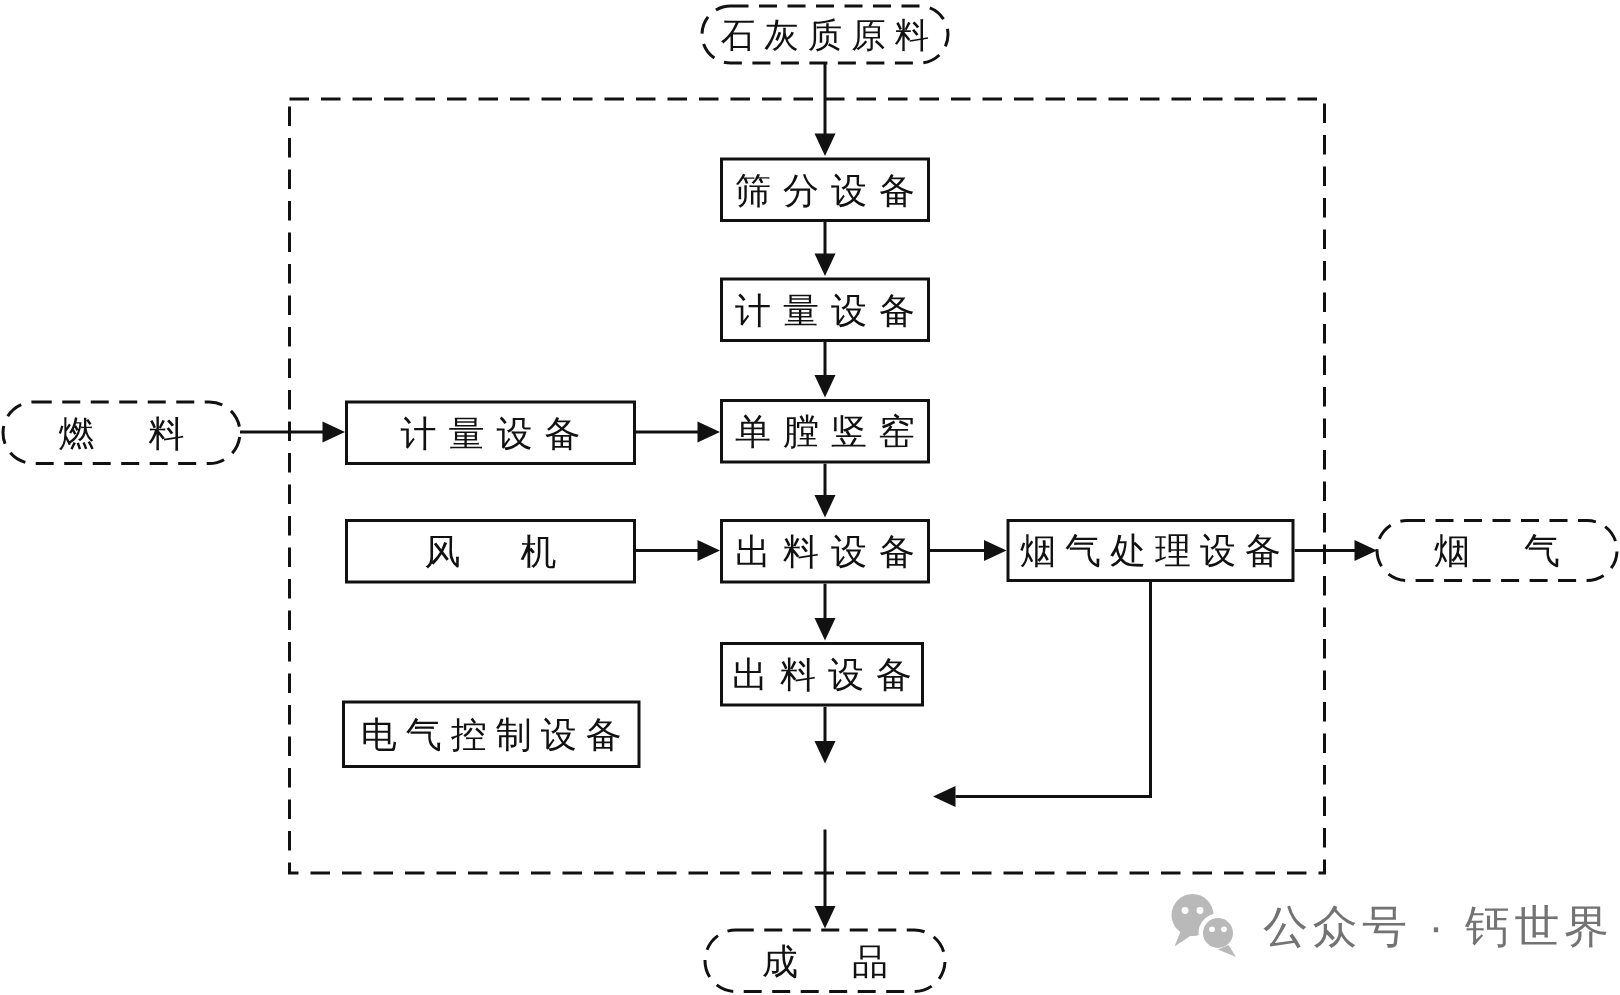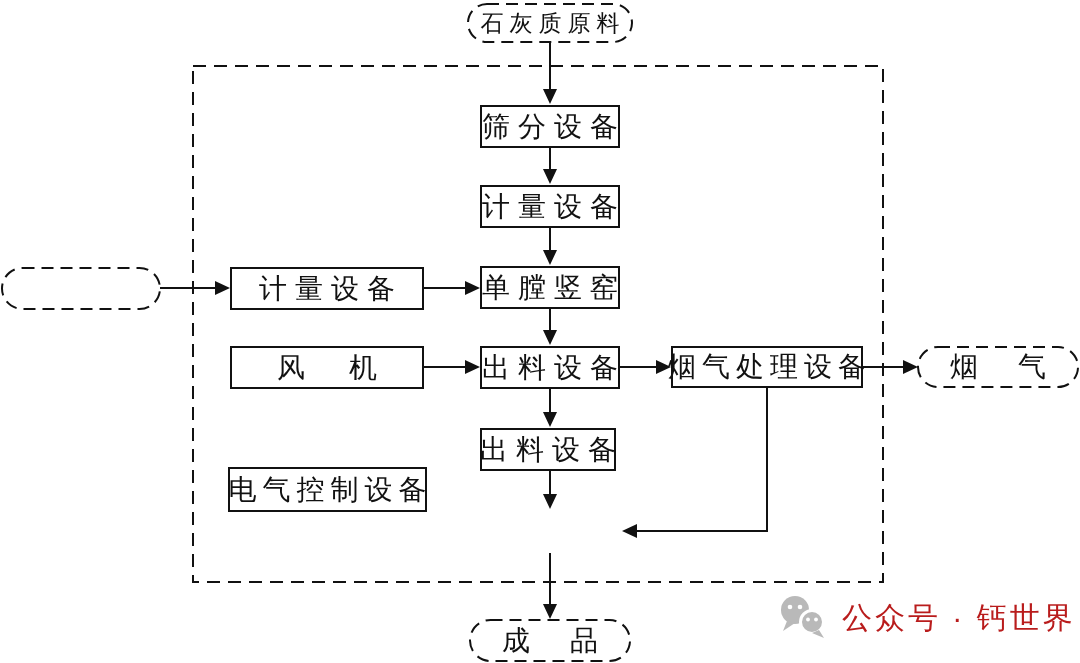--- a/index.html
+++ b/index.html
@@ -16,21 +16,21 @@
     position: absolute;
     left: 0; top: 0;
     width: 1080px; height: 663px;
   }
   .node {
     position: absolute;
     display: flex;
     align-items: center;
     justify-content: center;
     box-sizing: border-box;
-    font-size: 28px;
+    font-size: 24px;
     background: #ffffff;
     white-space: nowrap;
   }
   .rect {
     border: 2px solid #111111;
     letter-spacing: 8px;
     text-indent: 8px;
   }
   .stadium {
     letter-spacing: 6px;
@@ -41,21 +41,21 @@
     position: absolute;
     left: 778px;
     top: 595px;
     display: flex;
     align-items: center;
     gap: 12px;
   }
   .wm-text {
     font-family: "Liberation Sans", "DejaVu Sans", sans-serif;
     font-size: 30px;
-    color: #b91c1c;
+    color: #737373;
     letter-spacing: 3px;
     white-space: nowrap;
   }
 </style>
 </head>
 <body>
 
 <div class="canvas">
 
   <svg class="lines-layer" width="1080" height="663" viewBox="0 0 1080 663" stroke="#111111" fill="none" stroke-width="2">
@@ -117,20 +117,21 @@
       <polygon points="903,360 903,374 918,367" fill="#111111" stroke="none"></polygon>
     </g>
     <g>
       <polyline points="767,388 767,531 637,531"></polyline>
       <polygon points="637,524 637,538 622,531" fill="#111111" stroke="none"></polygon>
     </g>
   </svg>
 
   <div class="node stadium" style="left:468px;top:4px;width:164px;height:38px;font-size:23px">石灰质原料</div>
 
+  <div class="node stadium" style="left:2px;top:268px;width:158px;height:41px">燃　料</div>
 
   <div class="node stadium" style="left:918px;top:347px;width:160px;height:40px">烟　气</div>
 
   <div class="node stadium" style="left:470px;top:620px;width:160px;height:41px">成　品</div>
 
   <div class="node rect" style="left:480px;top:105px;width:140px;height:43px">筛分设备</div>
 
   <div class="node rect" style="left:480px;top:185px;width:140px;height:43px">计量设备</div>
 
   <div class="node rect" style="left:480px;top:266px;width:140px;height:43px">单膛竖窑</div>

